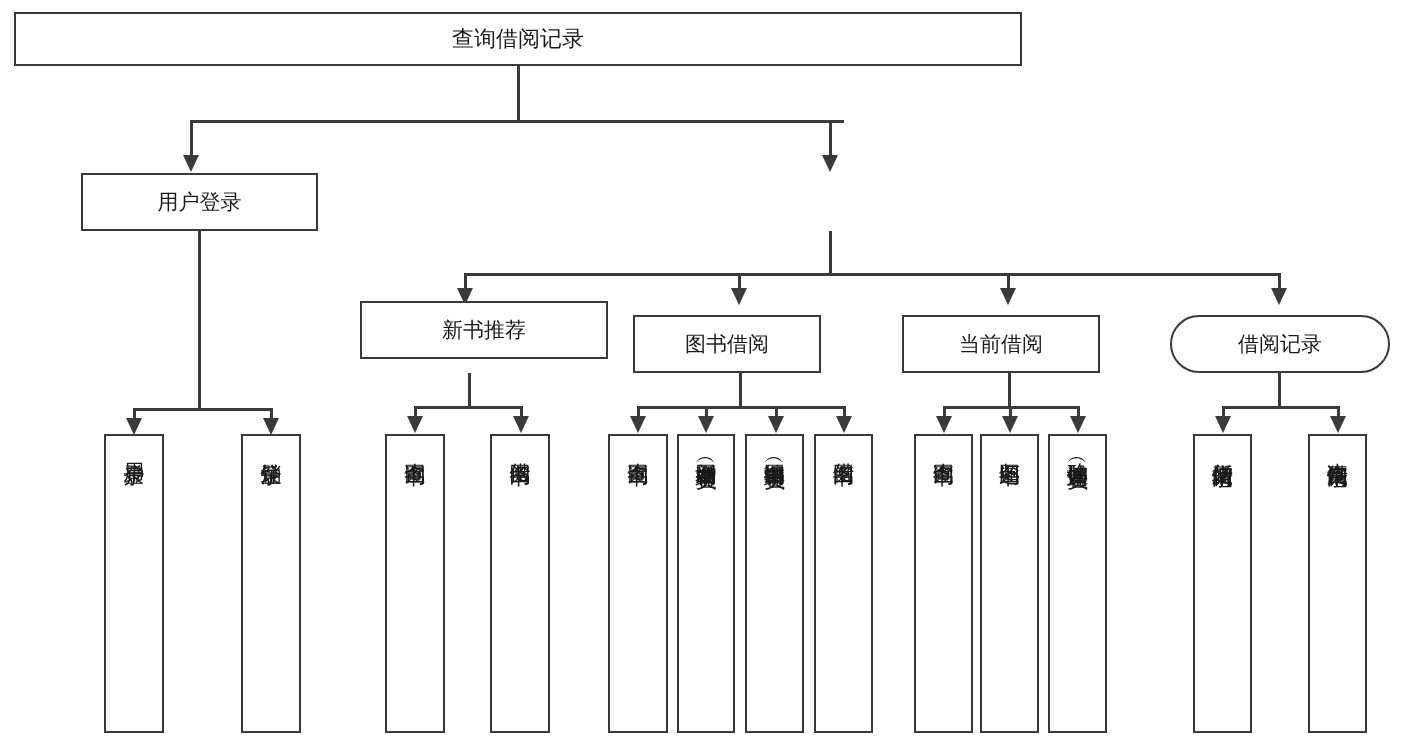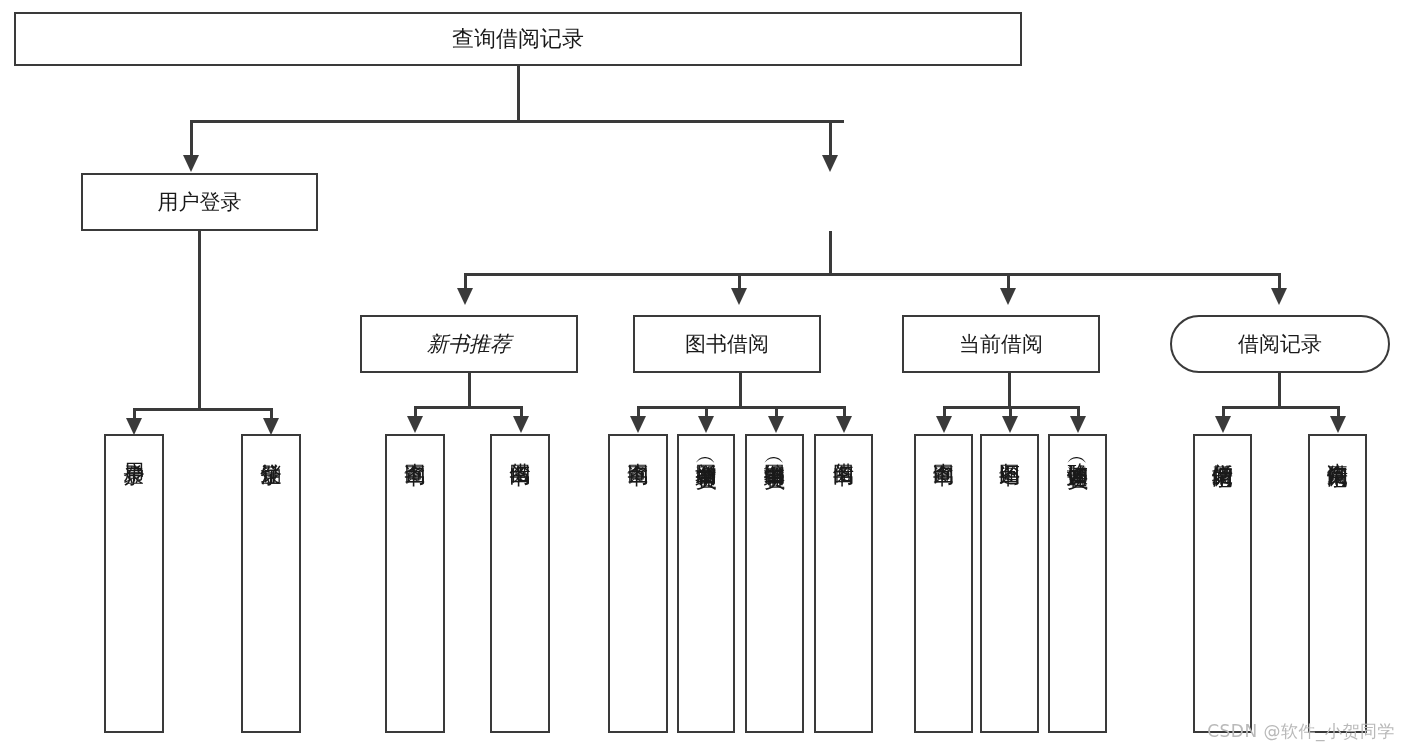--- a/index.html
+++ b/index.html
@@ -117,21 +117,21 @@
   <div class="ln hln" style="left:464px; top:273px; width:816px;"></div>
   <div class="ln vln" style="left:464px; top:273px; height:18px;"></div>
   <div class="arrow" style="left:457px; top:288px;"></div>
   <div class="ln vln" style="left:738px; top:273px; height:18px;"></div>
   <div class="arrow" style="left:731px; top:288px;"></div>
   <div class="ln vln" style="left:1007px; top:273px; height:18px;"></div>
   <div class="arrow" style="left:1000px; top:288px;"></div>
   <div class="ln vln" style="left:1278px; top:273px; height:18px;"></div>
   <div class="arrow" style="left:1271px; top:288px;"></div>
 
-  <div class="node level2" style="left:360px; top:315px; width:218px; height:58px;font-style:italic;">
+  <div class="node level2" style="left:360px; top:301px; width:248px; height:58px;">
     <span>新书推荐</span>
   </div>
   <div class="node level2" style="left:633px; top:315px; width:188px; height:58px;">
     <span>图书借阅</span>
   </div>
   <div class="node level2" style="left:902px; top:315px; width:198px; height:58px;">
     <span>当前借阅</span>
   </div>
   <div class="node level2" style="left:1170px; top:315px; width:220px; height:58px;border-radius:29px;">
     <span>借阅记录</span>
@@ -208,15 +208,14 @@
     <span class="vtext">确认归还（管理员）</span>
   </div>
 
   <div class="node leaf" style="left:1193px; top:434px; width:59px; height:299px;">
     <span class="vtext">新增借阅记录</span>
   </div>
   <div class="node leaf" style="left:1308px; top:434px; width:59px; height:299px;">
     <span class="vtext">查询借阅记录</span>
   </div>
 
-  <div id="watermark">CSDN @软件_小贺同学</div>
 
 </div>
 
 </body></html>

